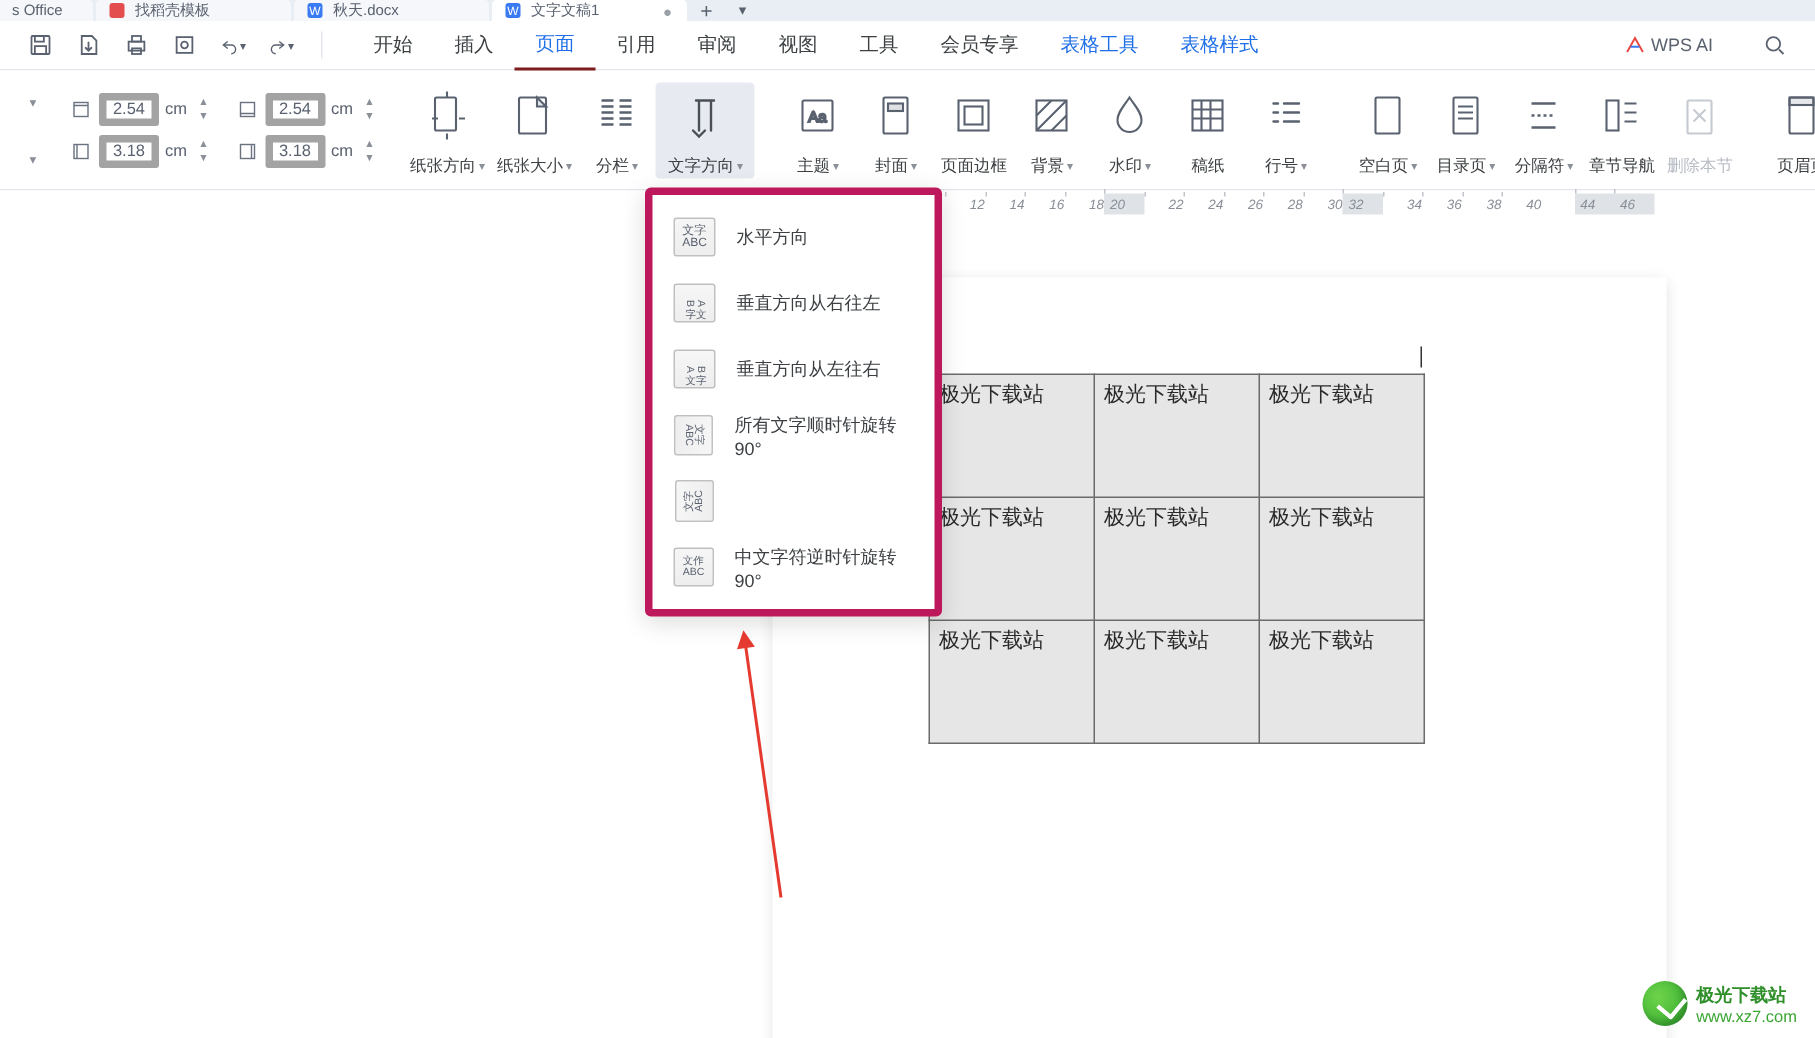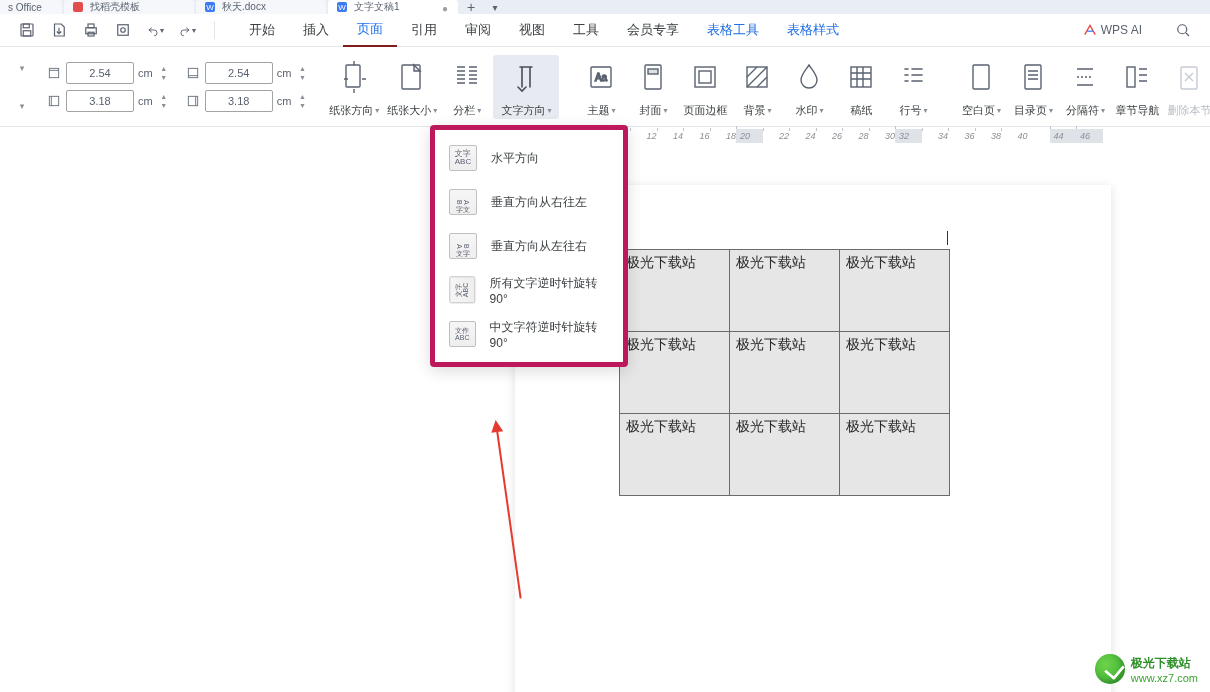--- a/index.html
+++ b/index.html
@@ -33,21 +33,21 @@
 .rb-group { display: flex; align-items: center; padding: 0 6px; height: 80px; }
 .rb-sep { width: 1px; height: 56px; background: #e3e6ea; margin: 0 2px; }
 .rb-col { display: flex; flex-direction: column; align-items: center; justify-content: center; gap: 4px; padding: 0 4px; }
 .rb-big { width: 44px; height: 44px; display: flex; align-items: center; justify-content: center; }
 .rb-label { font-size: 11px; color: #3c4043; white-space: nowrap; display: flex; align-items: center; gap: 2px; }
 .rb-label .drop { font-size: 8px; color: #8a8f98; }
 .rb-label.disabled { color: #b8bcc4; }
 .measure-block { display: flex; flex-direction: column; gap: 6px; }
 .measure-row { display: flex; align-items: center; gap: 4px; }
 .m-ico { width: 16px; height: 16px; color: #6a7280; display: flex; align-items: center; justify-content: center; }
-.m-input { width: 68px; height: 22px; border: 1px solid #a3a3a3; border-radius: 2px; display: flex; align-items: center; justify-content: center; font-size: 11px; color: #5a6270; background: #fff; }
+.m-input { width: 40px; height: 22px; border: 5px solid #a3a3a3; border-radius: 2px; display: flex; align-items: center; justify-content: center; font-size: 11px; color: #5a6270; background: #fff; }
 .m-unit { font-size: 11px; color: #5a6270; }
 .m-spin { width: 14px; height: 22px; display: flex; flex-direction: column; justify-content: center; color: #8a8f98; font-size: 7px; }
 .m-spin span { height: 9px; display: flex; align-items: center; justify-content: center; }
 
 .rb-col.highlight { background: #e7ebf1; border-radius: 3px; padding: 4px 8px; height: 64px; }
 
 
 .ruler { height: 18px; background: #ffffff; display: flex; align-items: center; position: relative; padding-left: 630px; font-size: 9px; color: #8a8f98; }
 .ruler .tick { width: 26.5px; text-align: right; position: relative; font-style: italic; }
 .ruler .tick::before { content:""; position:absolute; left:0; top:-3px; width:1px; height:3px; background:#c0c4cc; }
@@ -520,22 +520,25 @@
     </div>
   <div class="dd-item">
       <span class="dd-icon" style="writing-mode:vertical-rl;font-size:7px;">文A<br>字B</span>
       <span>垂直方向从右往左</span>
     </div>
   <div class="dd-item">
       <span class="dd-icon" style="writing-mode:vertical-lr;font-size:7px;">文A<br>字B</span>
       <span>垂直方向从左往右</span>
     </div>
   <div class="dd-item">
+      <span class="dd-icon" style="transform:rotate(90deg);font-size:7px;">文字<br>ABC</span>
+      <span>所有文字顺时针旋转90°</span>
+    </div>
+  <div class="dd-item">
       <span class="dd-icon" style="transform:rotate(-90deg);font-size:7px;">文字<br>ABC</span>
-      <span>所有文字逆时针旋转90°</span>
     </div>
   <div class="dd-item">
       <span class="dd-icon" style="font-size:7px;">文作<br>ABC</span>
       <span>中文字符逆时针旋转90°</span>
     </div>
 </div>
 
 <div class="arrow"></div>
 
 <div class="wm">

